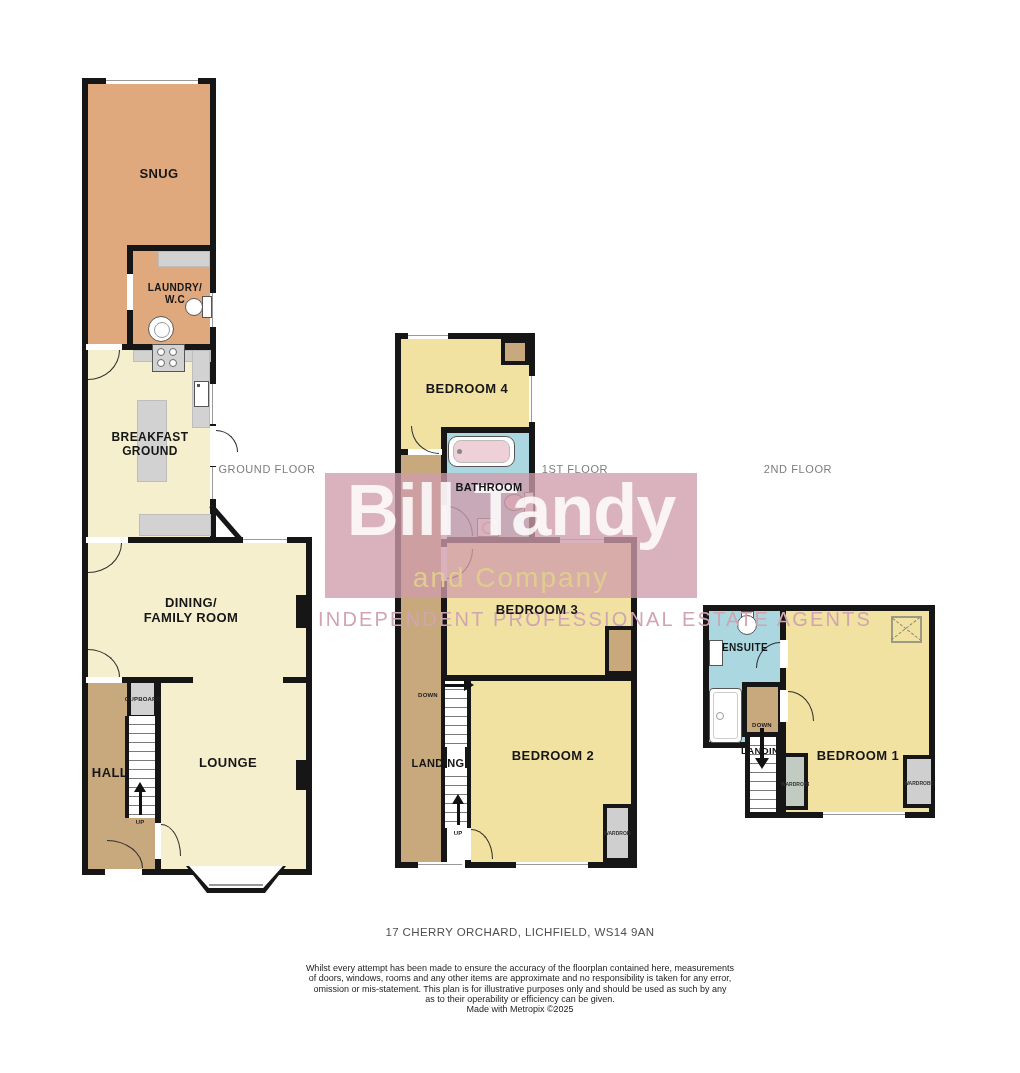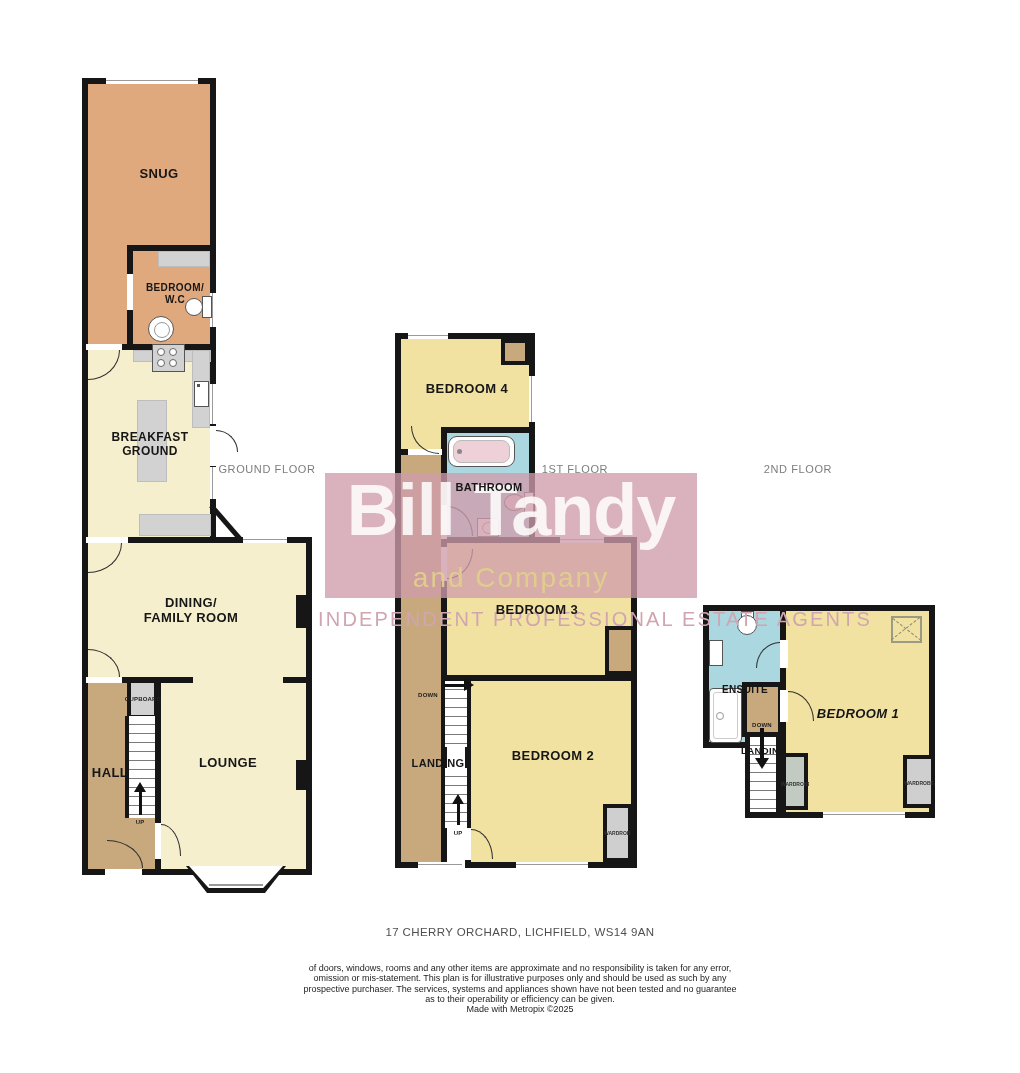--- a/index.html
+++ b/index.html
@@ -108,21 +108,21 @@
   <div class="fix" style="left:169px;top:359px;width:8px;height:8px;border-radius:50%;border-color:#666;"></div>
   <div class="fix" style="left:194px;top:381px;width:15px;height:26px;"></div>
   <div class="abs" style="left:197px;top:384px;width:3px;height:3px;background:#555;z-index:8;"></div>
   <div class="gray" style="left:137px;top:400px;width:30px;height:82px;"></div>
   <div class="gray" style="left:139px;top:514px;width:72px;height:22px;"></div>
 
   <div class="stem" style="left:139px;top:789px;width:3px;height:26px;"></div>
   <div class="tri" style="left:134px;top:779px;border-left-width:6.5px;border-right-width:6.5px;border-bottom:10px solid #111;"></div>
 
   <div class="lbl" style="left:109px;top:166px;width:100px;">SNUG</div>
-  <div class="lbl" style="left:125px;top:282px;width:100px;font-size:10px;">BEDROOM/
+  <div class="lbl" style="left:125px;top:282px;width:100px;font-size:10px;">LAUNDRY/
 W.C</div>
   <div class="lbl" style="left:100px;top:430px;width:100px;font-size:12px;">BREAKFAST
 GROUND</div>
   <div class="lbl" style="left:131px;top:595px;width:120px;">DINING/
 FAMILY ROOM</div>
   <div class="lbl" style="left:85px;top:765px;width:50px;">HALL</div>
   <div class="lbl" style="left:178px;top:755px;width:100px;">LOUNGE</div>
   <div class="tinylbl" style="left:124px;top:696px;width:38px;">CUPBOARD</div>
   <div class="tinylbl" style="left:130px;top:819px;width:20px;">UP</div>
   <div class="flabel" style="left:207px;top:463px;width:120px;">GROUND FLOOR</div>
@@ -196,34 +196,34 @@
   <div class="abs" style="left:716px;top:712px;width:6px;height:6px;border:1px solid #999;border-radius:50%;z-index:9;"></div>
 
   <div class="abs" style="left:891px;top:616px;width:31px;height:27px;border:2px solid #9a9a86;box-sizing:border-box;z-index:7;"></div>
   <div class="dline" style="left:893px;top:618px;width:36px;transform:rotate(38deg);"></div>
   <div class="dline" style="left:920px;top:618px;width:36px;transform:rotate(142deg);"></div>
 
   <div class="lbl" style="left:741px;top:745px;width:46px;font-size:9.5px;">LANDING</div>
   <div class="stem" style="left:760px;top:728px;width:4px;height:30px;"></div>
   <div class="tri" style="left:755px;top:758px;border-left-width:7px;border-right-width:7px;border-top:11px solid #111;"></div>
 
-  <div class="lbl" style="left:716px;top:642px;width:58px;font-size:10px;margin-top:42px;">ENSUITE</div>
-  <div class="lbl" style="left:799px;top:706px;width:118px;font-style:italic;">BEDROOM 1</div>
+  <div class="lbl" style="left:716px;top:642px;width:58px;font-size:10px;">ENSUITE</div>
+  <div class="lbl" style="left:799px;top:748px;width:118px;">BEDROOM 1</div>
   <div class="tinylbl" style="left:746px;top:722px;width:32px;">DOWN</div>
   <div class="wlbl" style="left:781px;top:781px;width:28px;">WARDROBE</div>
   <div class="wlbl" style="left:902px;top:780px;width:34px;">WARDROBE</div>
   <div class="flabel" style="left:758px;top:463px;width:80px;">2ND FLOOR</div>
 
   <div id="wm-band"></div>
   <div id="wm-name">Bill Tandy</div>
   <div id="wm-sub">and Company</div>
   <div id="wm-tag">INDEPENDENT PROFESSIONAL ESTATE AGENTS</div>
 
   <div id="addr">17 CHERRY ORCHARD, LICHFIELD, WS14 9AN</div>
   <div id="disc">
+    <div>Whilst every attempt has been made to ensure the accuracy of the floorplan contained here, measurements</div>
     <div>of doors, windows, rooms and any other items are approximate and no responsibility is taken for any error,</div>
     <div>omission or mis-statement. This plan is for illustrative purposes only and should be used as such by any</div>
-    <div>prospective purchaser. The services, systems and appliances shown have not been tested and no guarantee</div>
     <div>as to their operability or efficiency can be given.</div>
     <div>Made with Metropix ©2025</div>
   </div>
 
 </div>
 
 </body></html>

